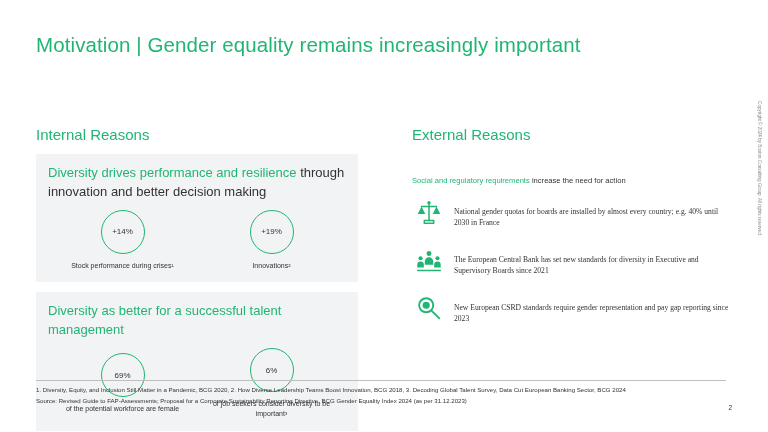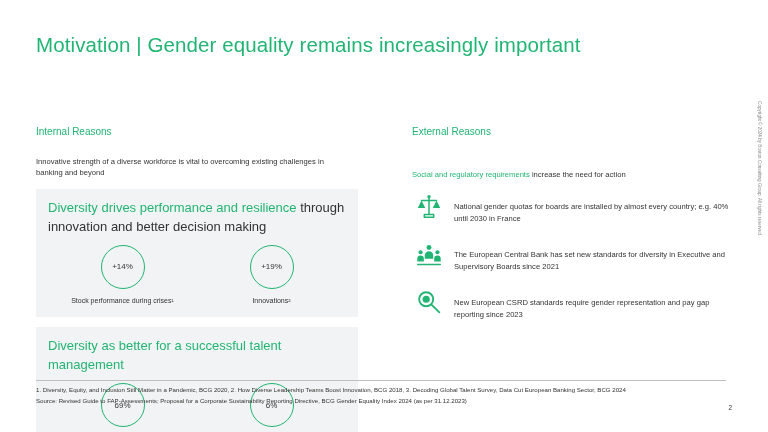--- a/index.html
+++ b/index.html
@@ -40,24 +40,24 @@
     top: 126px;
     width: 322px;
   }
   .col-right {
     position: absolute;
     left: 412px;
     top: 126px;
     width: 318px;
   }
   .col-head {
-    font-size: 10px;
+    font-size: 15px;
     color: #21b573;
     font-weight: 400;
-    margin-bottom: 19px;
+    margin-bottom: 11px;
   }
   .lead-text {
     font-size: 7.6px;
     line-height: 1.45;
     color: #333333;
     margin-bottom: 11px;
     width: 300px;
   }
   .lead-text-right {
     font-size: 7.6px;
@@ -82,21 +82,21 @@
     line-height: 1.45;
     color: #333333;
     margin-bottom: 6px;
   }
   .box-head .hl {
     color: #21b573;
   }
   .stats-row {
     display: flex;
     justify-content: space-around;
-    align-items: flex-start;
+    align-items: center;
     margin-top: 8px;
   }
   .stat {
     width: 128px;
     text-align: center;
   }
   .circle {
     width: 42px;
     height: 42px;
     border-radius: 50%;
@@ -111,22 +111,23 @@
   }
   .stat-label {
     font-size: 7px;
     line-height: 1.4;
     color: #333333;
   }
 
   
   .ext-item {
     display: flex;
-    align-items: flex-end;
+    align-items: center;
     margin-bottom: 18px;
+    font-family: Liberation Serif, serif;
   }
   .ext-icon {
     width: 34px;
     min-width: 34px;
     height: 34px;
     display: flex;
     align-items: center;
     justify-content: center;
     margin-right: 8px;
     margin-top: -4px;
@@ -177,21 +178,20 @@
 <div class="slide">
 
   <div class="title">
     <span>Motivation</span>
     <span class="divider">|</span>
     <span>Gender equality remains increasingly important</span>
   </div>
 
   <div class="col-left">
     <div class="col-head">Internal Reasons</div>
-    <div class="lead-text">Innovative strength of a diverse workforce is vital to overcoming existing challenges in banking and beyond</div>
 
     <div class="box">
       <div class="box-head">
         <span class="hl">Diversity drives performance and resilience</span><span> through innovation and better decision making</span>
       </div>
       <div class="stats-row">
         <div class="stat">
           <div class="circle">+14%</div>
           <div class="stat-label">Stock performance during crises¹</div>
         </div>

